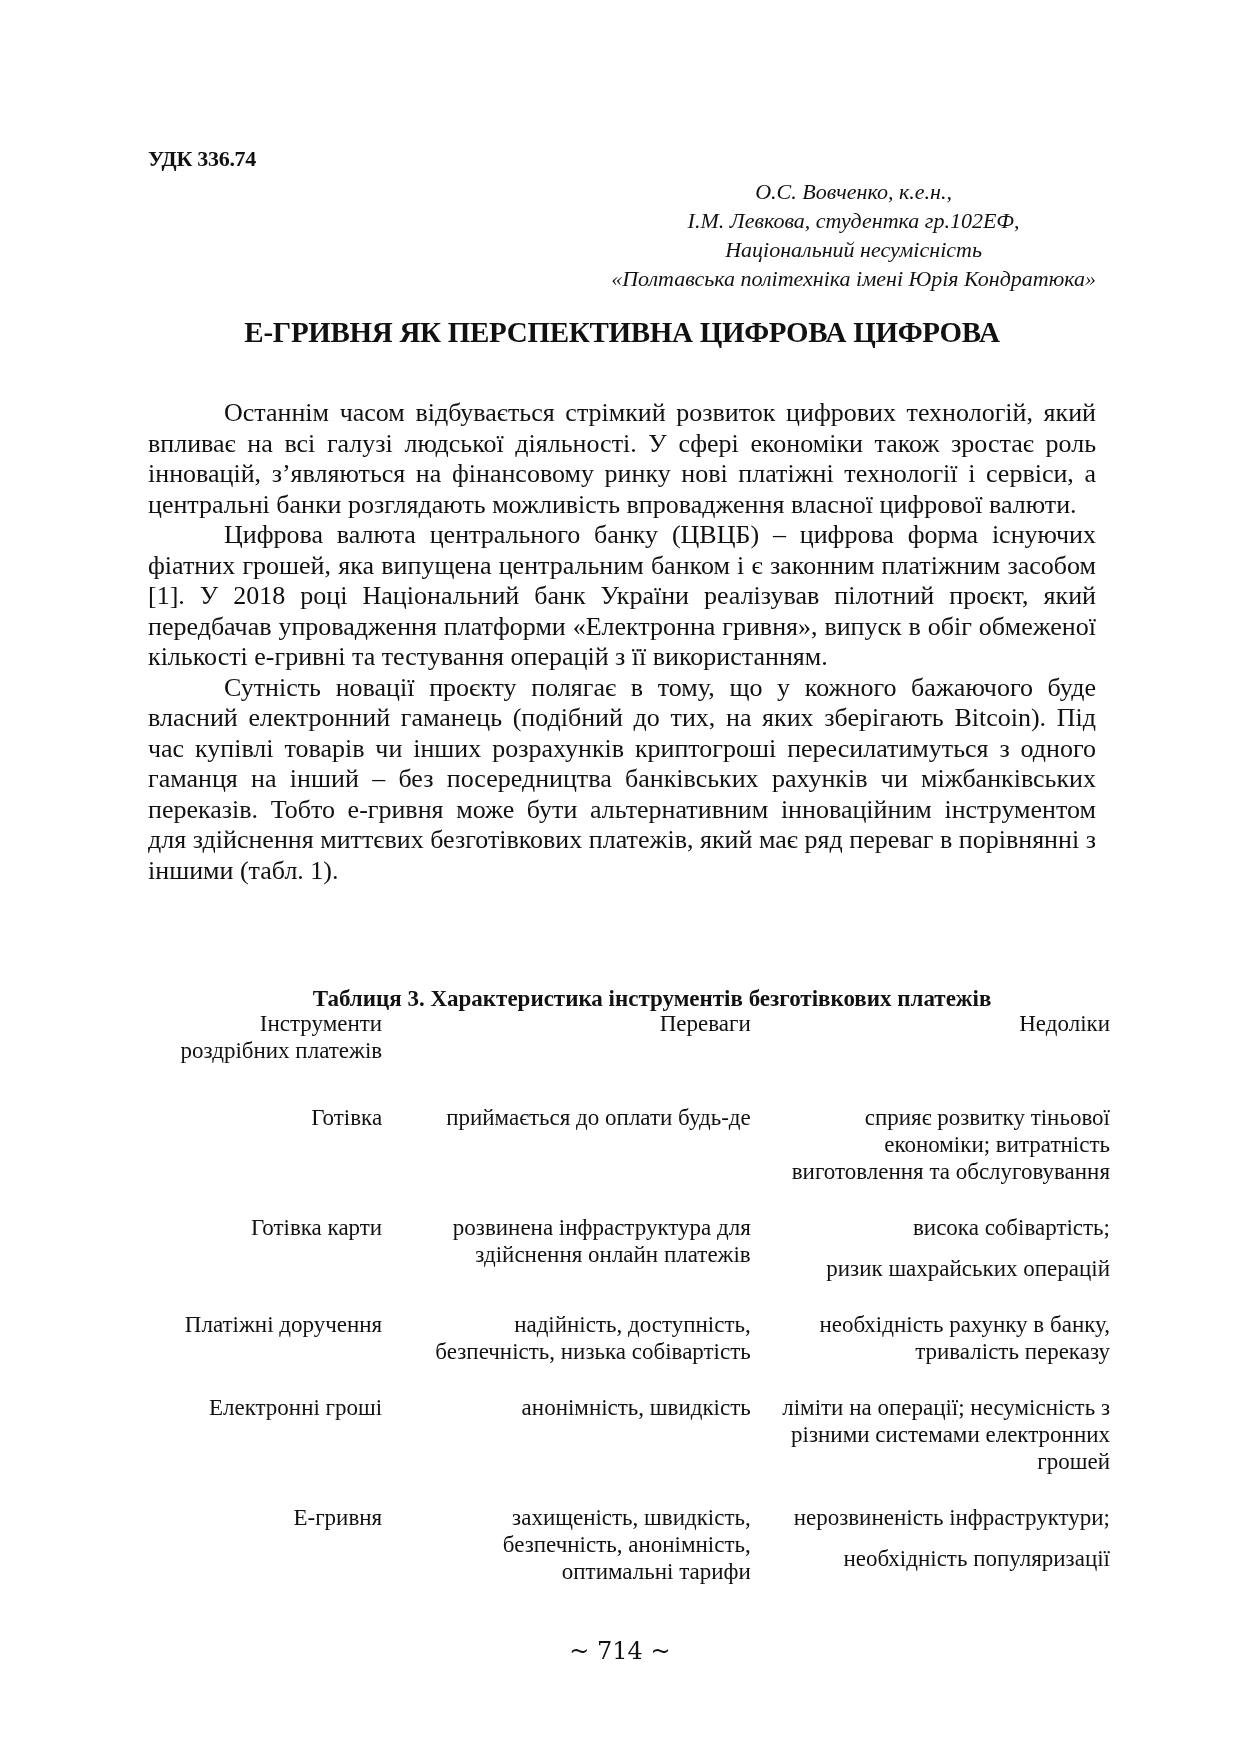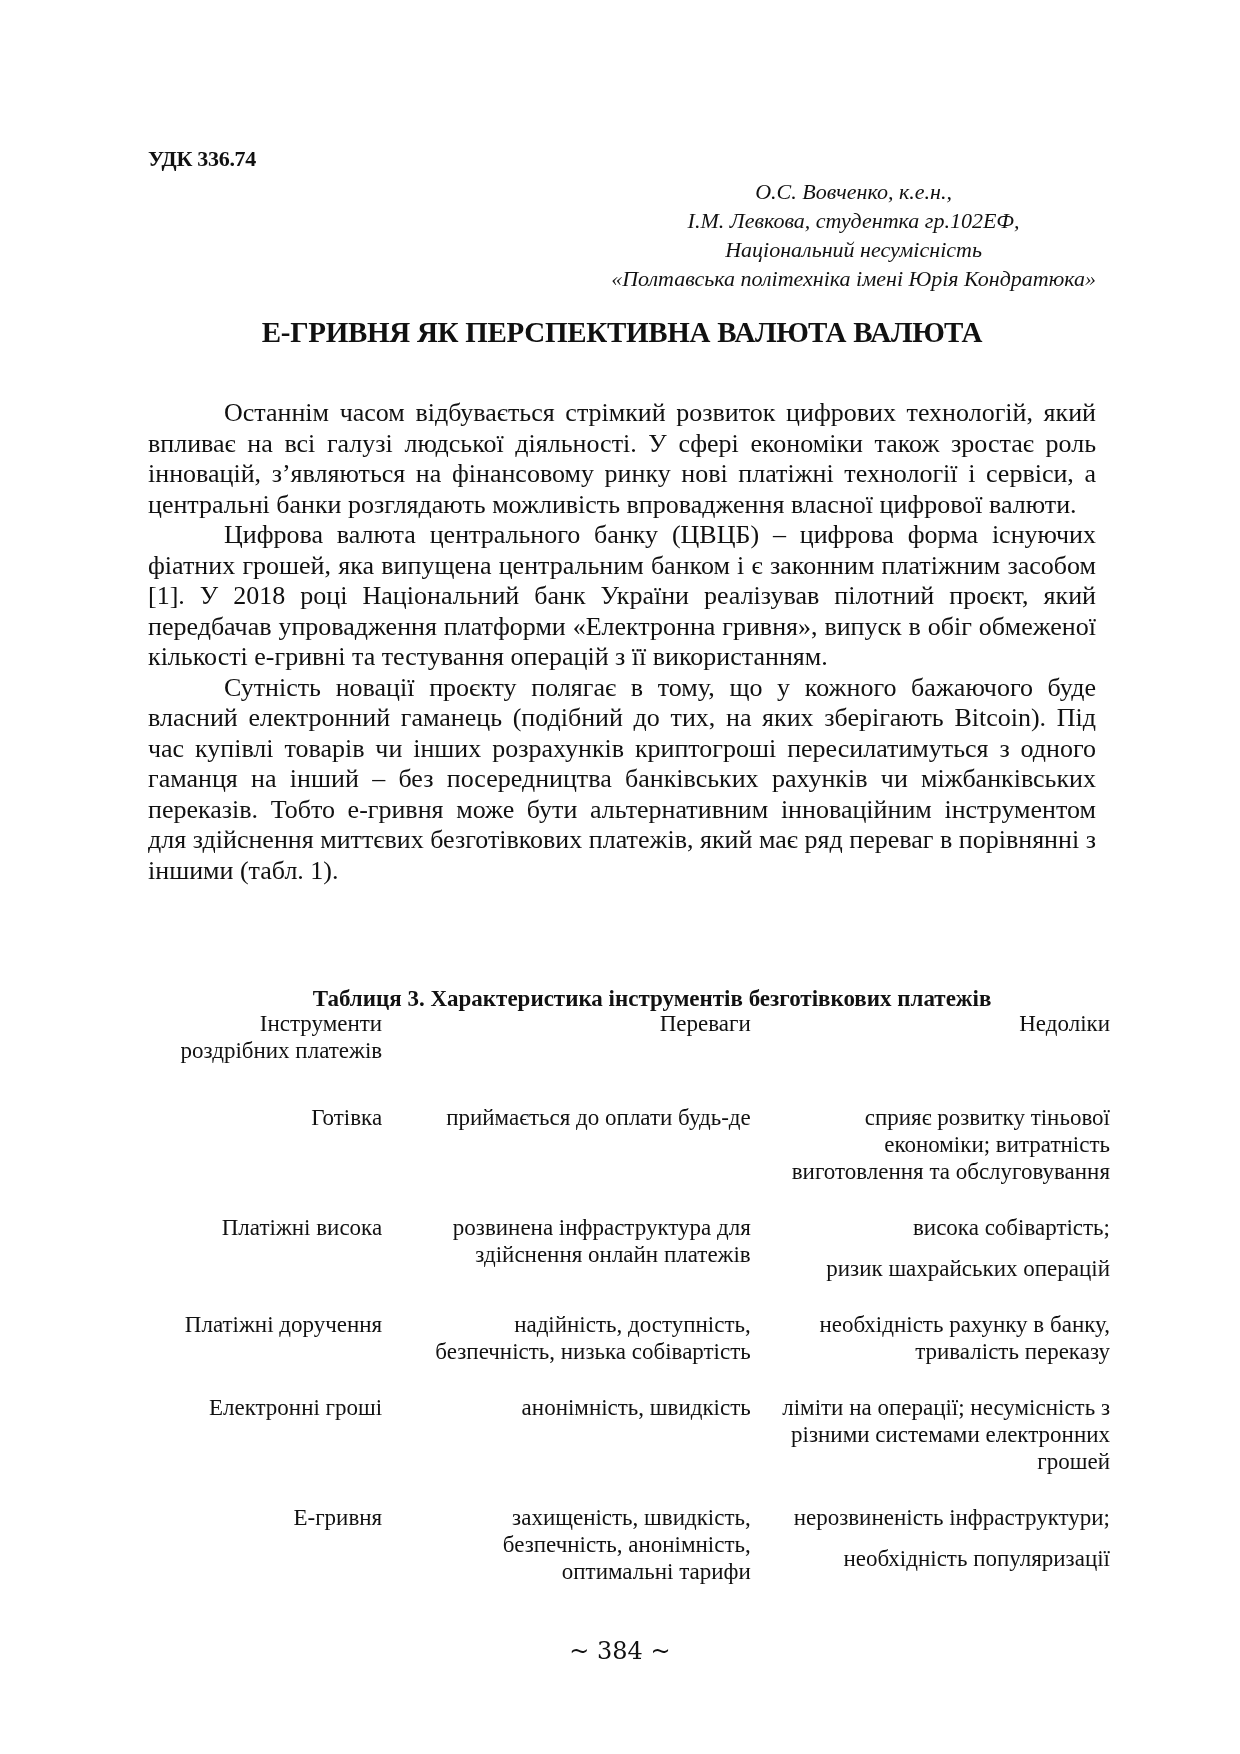--- a/index.html
+++ b/index.html
@@ -51,21 +51,21 @@
 
 <div class="udk">УДК 336.74</div>
 
 <div class="authors">
   <div>О.С. Вовченко, к.е.н.,</div>
   <div>І.М. Левкова, студентка гр.102ЕФ,</div>
   <div>Національний несумісність</div>
   <div>«Полтавська політехніка імені Юрія Кондратюка»</div>
 </div>
 
-<div class="title">Е-ГРИВНЯ ЯК ПЕРСПЕКТИВНА ВАЛЮТА ВАЛЮТА</div>
+<div class="title">Е-ГРИВНЯ ЯК ПЕРСПЕКТИВНА ЦИФРОВА ЦИФРОВА</div>
 
 <div class="body">
   <p>Останнім часом відбувається стрімкий розвиток цифрових технологій, який впливає на всі галузі людської діяльності. У сфері економіки також зростає роль інновацій, з’являються на фінансовому ринку нові платіжні технології і сервіси, а центральні банки розглядають можливість впровадження власної цифрової валюти.</p>
   <p>Цифрова валюта центрального банку (ЦВЦБ) – цифрова форма існуючих фіатних грошей, яка випущена центральним банком і є законним платіжним засобом [1]. У 2018 році Національний банк України реалізував пілотний проєкт, який передбачав упровадження платформи «Електронна гривня», випуск в обіг обмеженої кількості е-гривні та тестування операцій з її використанням.</p>
   <p>Сутність новації проєкту полягає в тому, що у кожного бажаючого буде власний електронний гаманець (подібний до тих, на яких зберігають Bitcoin). Під час купівлі товарів чи інших розрахунків криптогроші пересилатимуться з одного гаманця на інший – без посередництва банківських рахунків чи міжбанківських переказів. Тобто е-гривня може бути альтернативним інноваційним інструментом для здійснення миттєвих безготівкових платежів, який має ряд переваг в порівнянні з іншими (табл. 1).</p>
 </div>
 
 <div class="table-caption">Таблиця 3. Характеристика інструментів безготівкових платежів</div>
 
 <table class="tbl">
@@ -78,21 +78,21 @@
   </thead>
   <tbody>
     <tr>
       <td class="c1">Готівка</td>
       <td class="c2">приймається до оплати будь-де</td>
       <td class="c3">
         <span>сприяє розвитку тіньової економіки; витратність виготовлення та обслуговування</span>
       </td>
     </tr>
     <tr>
-      <td class="c1">Платіжні висока</td>
+      <td class="c1">Готівка карти</td>
       <td class="c2">розвинена інфраструктура для здійснення онлайн платежів</td>
       <td class="c3">
         <span>висока собівартість;</span>
         <span class="gap"></span>
         <span>ризик шахрайських операцій</span>
       </td>
     </tr>
     <tr>
       <td class="c1">Платіжні доручення</td>
       <td class="c2">надійність, доступність, безпечність, низька собівартість</td>
@@ -112,13 +112,13 @@
       <td class="c2">захищеність, швидкість, безпечність, анонімність, оптимальні тарифи</td>
       <td class="c3">
         <span>нерозвиненість інфраструктури;</span>
         <span class="gap"></span>
         <span>необхідність популяризації</span>
       </td>
     </tr>
   </tbody>
 </table>
 
-<div class="page-num">~ 384 ~</div>
+<div class="page-num">~ 714 ~</div>
 
 </body></html>

